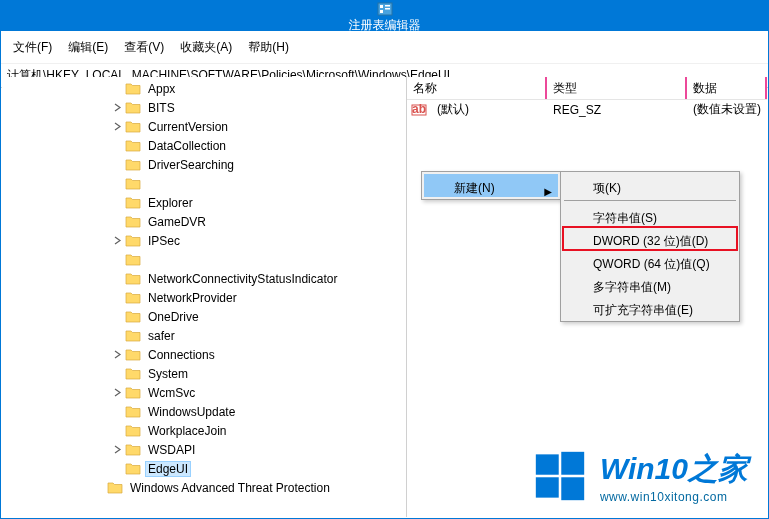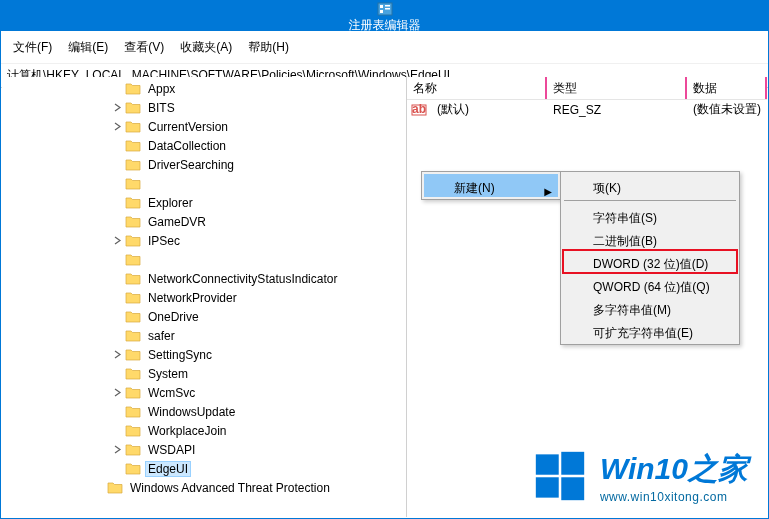--- a/index.html
+++ b/index.html
@@ -251,21 +251,21 @@
             <span class="expander">
               <svg width="9" height="9" viewBox="0 0 9 9">
                 <path d="M2 1 L7 4.5 L2 8" fill="none" stroke="#606060" stroke-width="1.2"></path>
               </svg>
             </span>
             <span class="folder">
               <svg viewBox="0 0 16 14">
                 <path d="M1 2h5l1.5 1.5H15V12H1z" fill="#ffd96a" stroke="#d9a93c" stroke-width="0.7"></path>
               </svg>
             </span>
-            <span class="label">SettingSync</span>
+            <span class="label">Connections</span>
           </div>
           <div class="tree-item">
             <span class="indent" style="width: 108px;"></span>
             <span class="expander"></span>
             <span class="folder">
               <svg viewBox="0 0 16 14">
                 <path d="M1 2h5l1.5 1.5H15V12H1z" fill="#ffd96a" stroke="#d9a93c" stroke-width="0.7"></path>
               </svg>
             </span>
             <span class="label">System</span>
@@ -367,23 +367,20 @@
     </div>
   </div>
 
   <div class="ctxmenu ctxmenu2">
     <div class="ctxitem">
         <span>项(K)</span>
       </div>
     <div style="height:1px;background:#a0a0a0;margin:3px 1px"></div>
     <div class="ctxitem">
         <span>字符串值(S)</span>
-      </div>
-    <div class="ctxitem">
-        <span>二进制值(B)</span>
       </div>
     <div class="ctxitem boxed">
         <span>DWORD (32 位)值(D)</span>
       </div>
     <div class="ctxitem">
         <span>QWORD (64 位)值(Q)</span>
       </div>
     <div class="ctxitem">
         <span>多字符串值(M)</span>
       </div>

